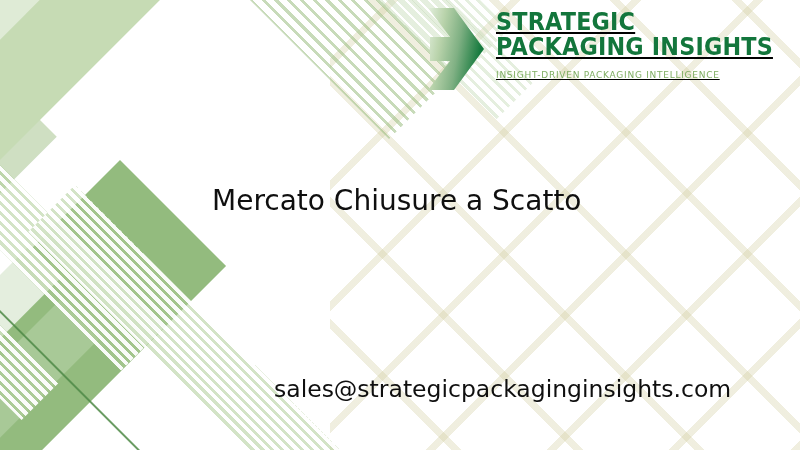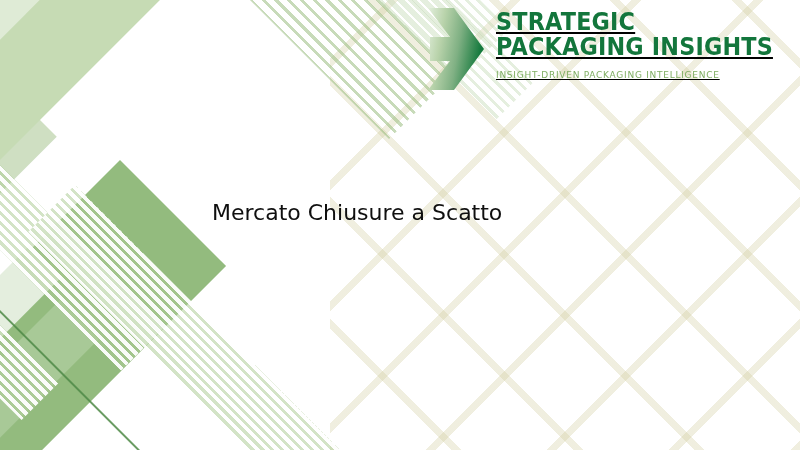--- a/index.html
+++ b/index.html
@@ -124,22 +124,22 @@
     color: #7fae63;
     white-space: nowrap;
     transform: scaleX(0.97);
     transform-origin: left center;
   }
 
   
   .slide-title {
     position: absolute;
     left: 212px;
-    top: 200px;
-    font-size: 22px;
+    top: 184px;
+    font-size: 28px;
     color: #0f0f0f;
     white-space: nowrap;
   }
   .slide-email {
     position: absolute;
     left: 274px;
     top: 375px;
     font-size: 23.5px;
     color: #0f0f0f;
     white-space: nowrap;
@@ -191,14 +191,15 @@
     </svg>
     <div class="logo-words">
       <div class="logo-line">STRATEGIC</div>
       <div class="logo-line">PACKAGING INSIGHTS</div>
       <div class="logo-tag">INSIGHT-DRIVEN PACKAGING INTELLIGENCE</div>
     </div>
   </div>
 
   <div class="slide-title">Mercato Chiusure a Scatto</div>
 
+  <div class="slide-email">sales@strategicpackaginginsights.com</div>
 
 </div>
 
 </body></html>

